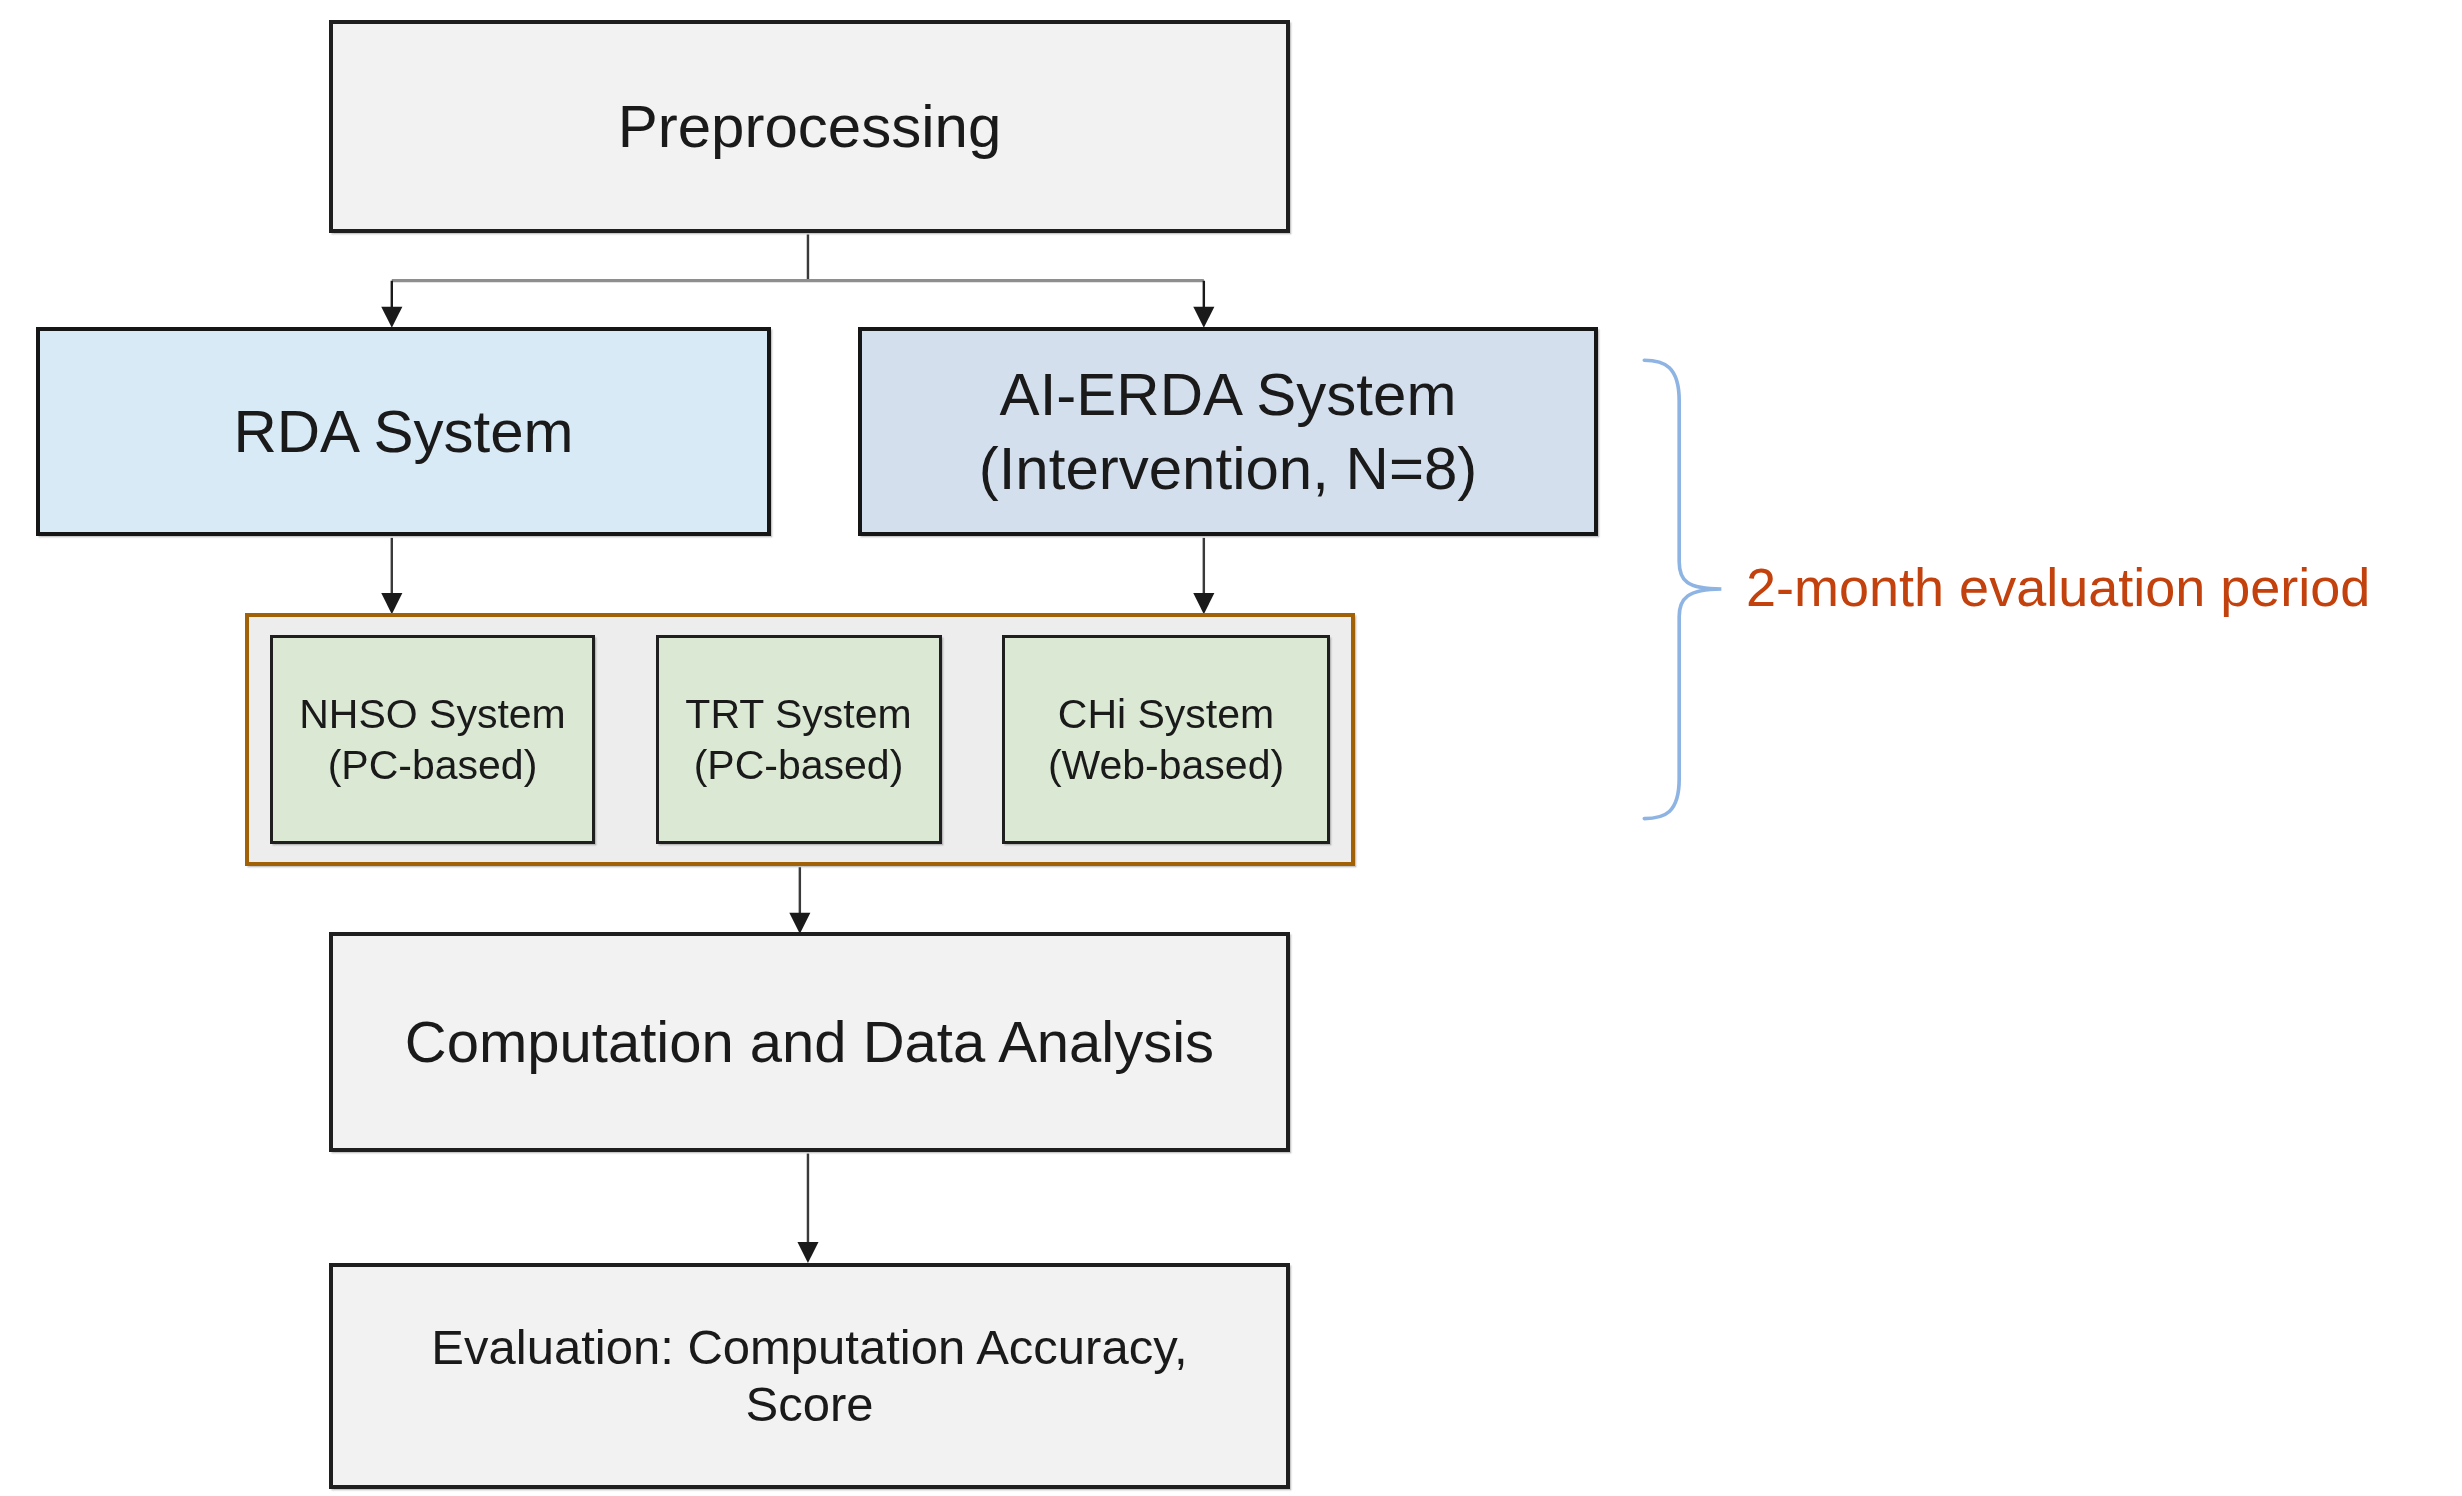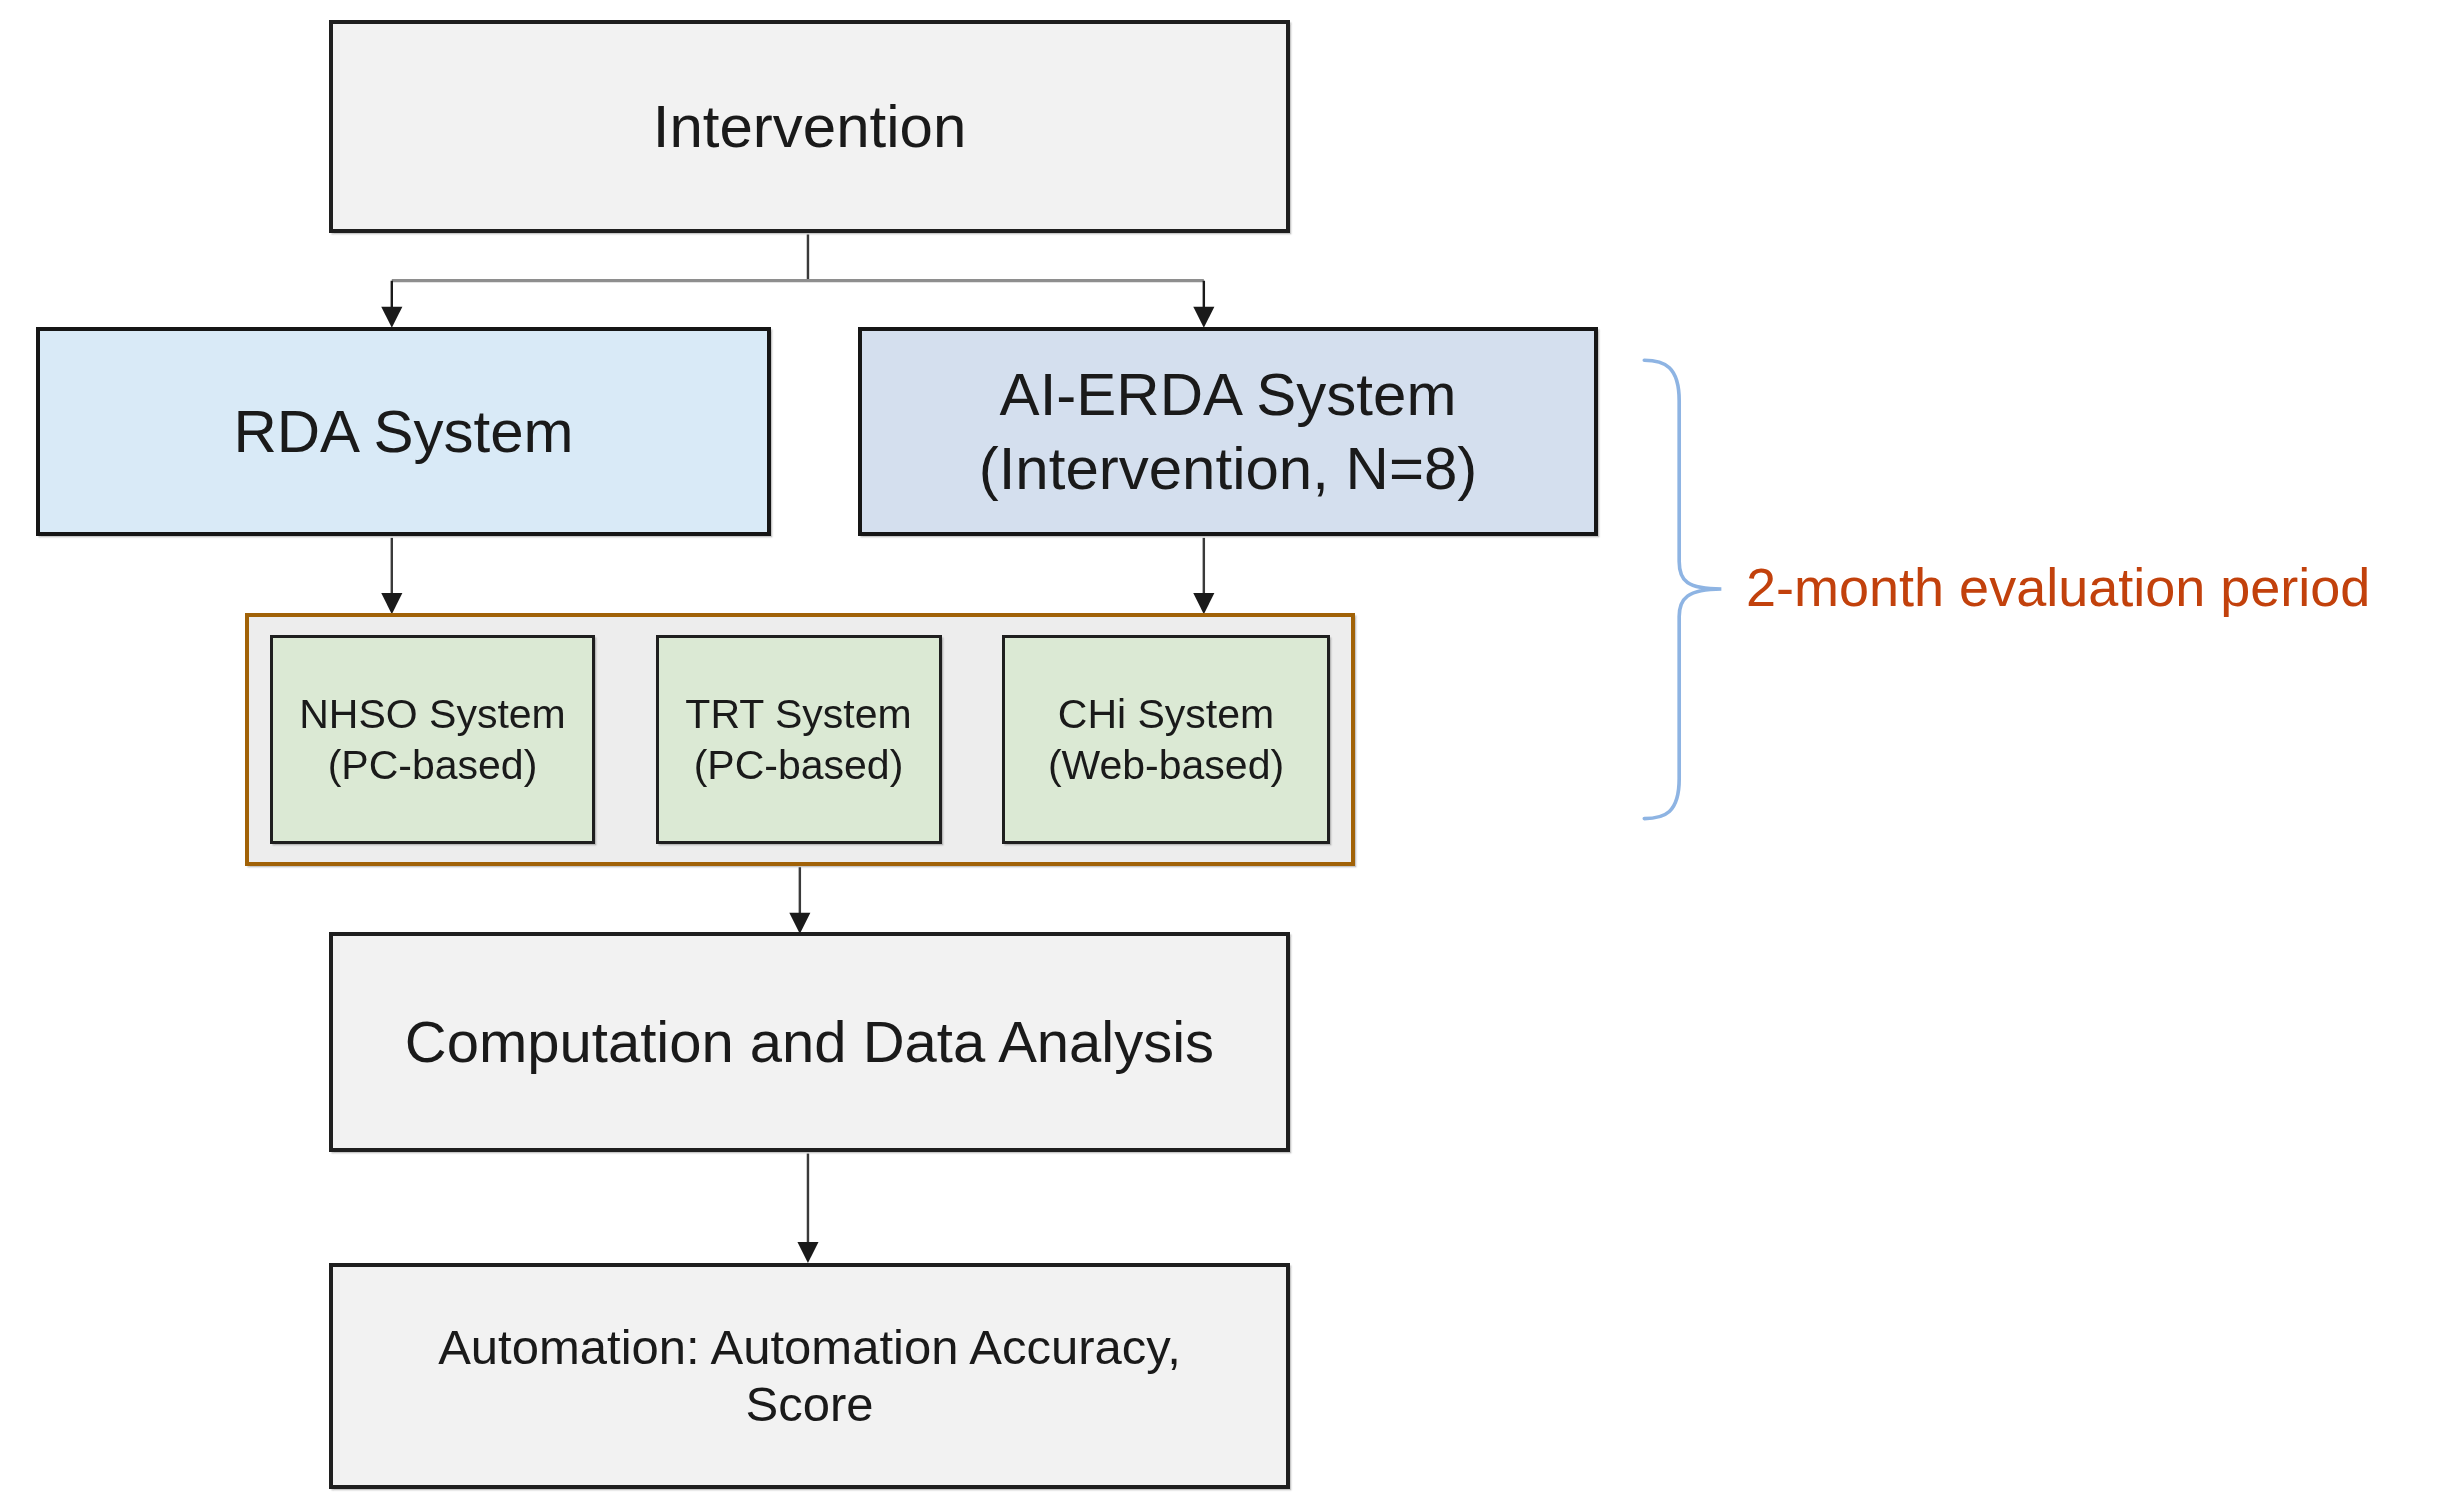--- a/index.html
+++ b/index.html
@@ -89,21 +89,21 @@
   <path d="M 2027 444
            C 2052 444 2070 452 2070 494
            L 2070 692
            C 2070 716 2080 726 2122 726
            C 2080 726 2070 738 2070 760
            L 2070 960
            C 2070 1002 2052 1009 2027 1009" fill="none" stroke="#8eb4e3" stroke-width="4.5" stroke-linecap="round"></path>
 </svg>
 
 <div class="node gray-box big-text" id="node-data-collection">
-  <span>Intervention</span>
+  <span>Preprocessing</span>
 </div>
 
 <div class="node big-text" id="node-rda">
   <span>RDA System</span>
 </div>
 
 <div class="node big-text" id="node-ai-erda">
   <span>AI-ERDA System</span>
   <span>(Intervention, N=8)</span>
 </div>
@@ -121,18 +121,18 @@
     <span>CHi System</span>
     <span>(Web-based)</span>
   </div>
 </div>
 
 <div class="node gray-box mid-text" id="node-computation">
   <span>Computation and Data Analysis</span>
 </div>
 
 <div class="node gray-box eval-text" id="node-evaluation">
-  <span>Automation: Automation Accuracy,</span>
+  <span>Evaluation: Computation Accuracy,</span>
   <span>Score</span>
 </div>
 
 <div id="bracket-label">2-month evaluation period</div>
 
 
 </body></html>

